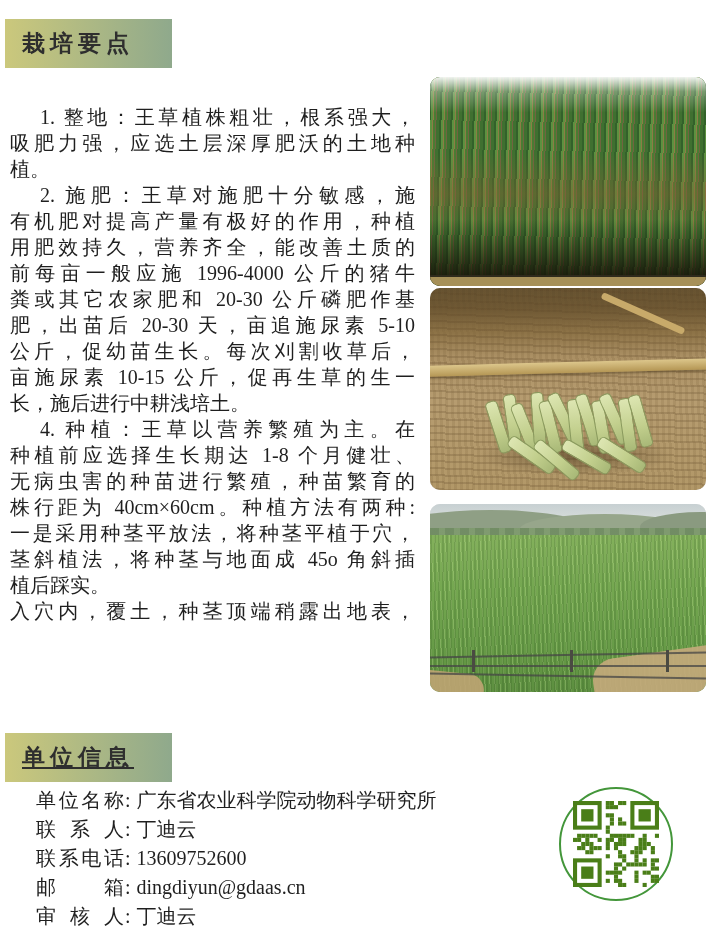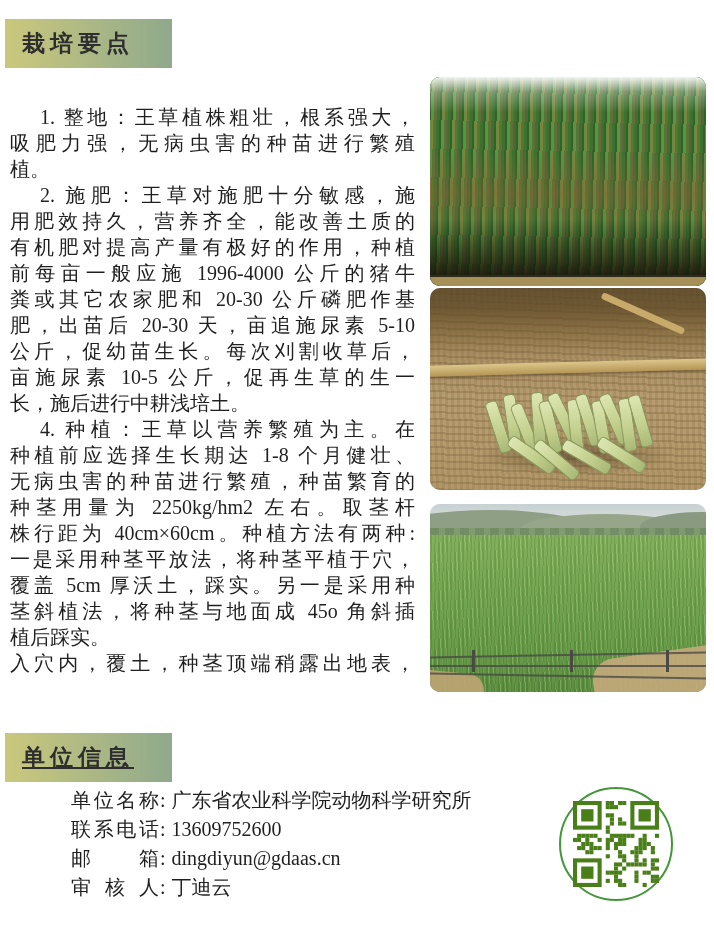--- a/index.html
+++ b/index.html
@@ -17,21 +17,21 @@
   
   .textcol{position:absolute;left:10px;top:81px;width:405px;
     font-size:20px;line-height:26px;margin-top:23px;}
   .ln{height:26px;text-align:justify;text-align-last:justify;white-space:nowrap;}
   .ln{white-space:normal;}
   .ln.first{text-indent:30px;}
   .ln.last{text-align-last:auto;}
 
   
   .contact{position:absolute;left:36px;top:786px;width:460px;font-size:20px;line-height:29px;}
-  .crow{height:29px;margin-left:35px;}
+  .crow{height:29px;}
   .clabel{display:inline-block;width:88px;text-align:justify;text-align-last:justify;vertical-align:bottom;}
   .ccolon{display:inline-block;margin:0 6px 0 1px;}
 
   
   .photo{position:absolute;left:430px;width:276px;border-radius:10px;overflow:hidden;background:#ddd;}
   #photo1{top:77px;height:209px;}
   #photo2{top:288px;height:202px;}
   #photo3{top:504px;height:188px;}
   .fill{position:absolute;inset:0;}
 
@@ -92,40 +92,38 @@
 </style>
 </head>
 <body>
 
 <div class="sec-header" id="hdr1">
   <span>栽培要点</span>
 </div>
 
 <div class="textcol">
   <div class="ln first">1. 整地：王草植株粗壮，根系强大，</div>
-  <div class="ln">吸肥力强，无病虫害的种苗进行繁殖</div>
+  <div class="ln">吸肥力强，应选土层深厚肥沃的土地种</div>
   <div class="ln last">植。</div>
 
   <div class="ln first">2. 施肥：王草对施肥十分敏感，施</div>
+  <div class="ln">有机肥对提高产量有极好的作用，种植</div>
   <div class="ln">用肥效持久，营养齐全，能改善土质的</div>
-  <div class="ln">有机肥对提高产量有极好的作用，种植</div>
   <div class="ln">前每亩一般应施 1996-4000 公斤的猪牛</div>
   <div class="ln">粪或其它农家肥和 20-30 公斤磷肥作基</div>
   <div class="ln">肥，出苗后 20-30 天，亩追施尿素 5-10</div>
   <div class="ln">公斤，促幼苗生长。每次刈割收草后，</div>
-  <div class="ln">亩施尿素 10-5 公斤，促再生草的生一</div>
+  <div class="ln">亩施尿素 10-15 公斤，促再生草的生一</div>
   <div class="ln last">长，施后进行中耕浅培土。</div>
 
   <div class="ln first">4. 种植：王草以营养繁殖为主。在</div>
   <div class="ln">种植前应选择生长期达 1-8 个月健壮、</div>
   <div class="ln">无病虫害的种苗进行繁殖，种苗繁育的</div>
-  <div class="ln">种茎用量为 2250kg/hm2 左右。取茎杆</div>
   <div class="ln">株行距为 40cm×60cm。种植方法有两种:</div>
   <div class="ln">一是采用种茎平放法，将种茎平植于穴，</div>
-  <div class="ln">覆盖 5cm 厚沃土，踩实。另一是采用种</div>
   <div class="ln">茎斜植法，将种茎与地面成 45o 角斜插</div>
   <div class="ln last">植后踩实。</div>
   <div class="ln">入穴内，覆土，种茎顶端稍露出地表，</div>
 </div>
 
 <div class="photo" id="photo1">
   <div class="fill grass"></div>
   <div class="pole"></div>
 </div>
 
@@ -169,20 +167,23 @@
   <div class="post p3"></div>
 </div>
 
 <div class="sec-header" id="hdr2">
   <span>单位信息</span>
 </div>
 
 <div class="contact">
   <div class="crow">
     <span class="clabel">单位名称</span><span class="ccolon">:</span><span class="cvalue">广东省农业科学院动物科学研究所</span>
+  </div>
+  <div class="crow">
+    <span class="clabel">联系人</span><span class="ccolon">:</span><span class="cvalue">丁迪云</span>
   </div>
   <div class="crow">
     <span class="clabel">联系电话</span><span class="ccolon">:</span><span class="cvalue">13609752600</span>
   </div>
   <div class="crow">
     <span class="clabel">邮箱</span><span class="ccolon">:</span><span class="cvalue">dingdiyun@gdaas.cn</span>
   </div>
   <div class="crow">
     <span class="clabel">审核人</span><span class="ccolon">:</span><span class="cvalue">丁迪云</span>
   </div>

